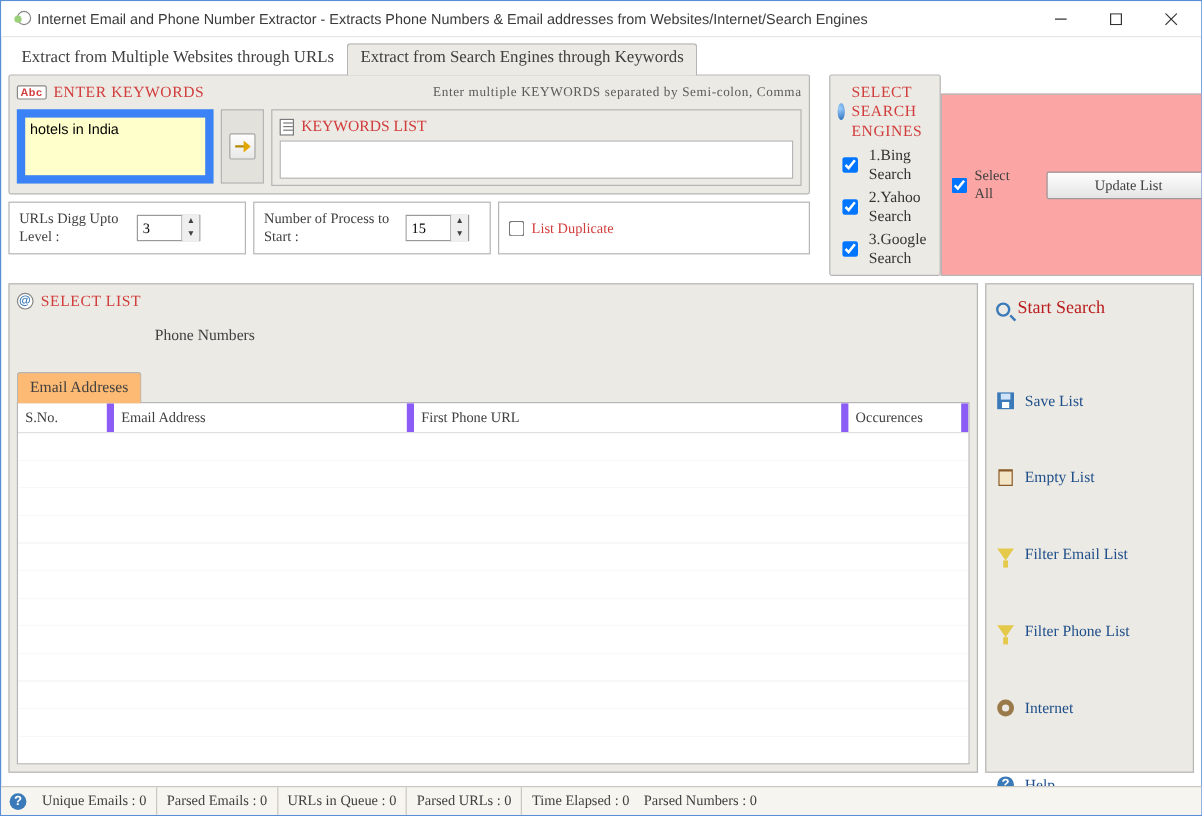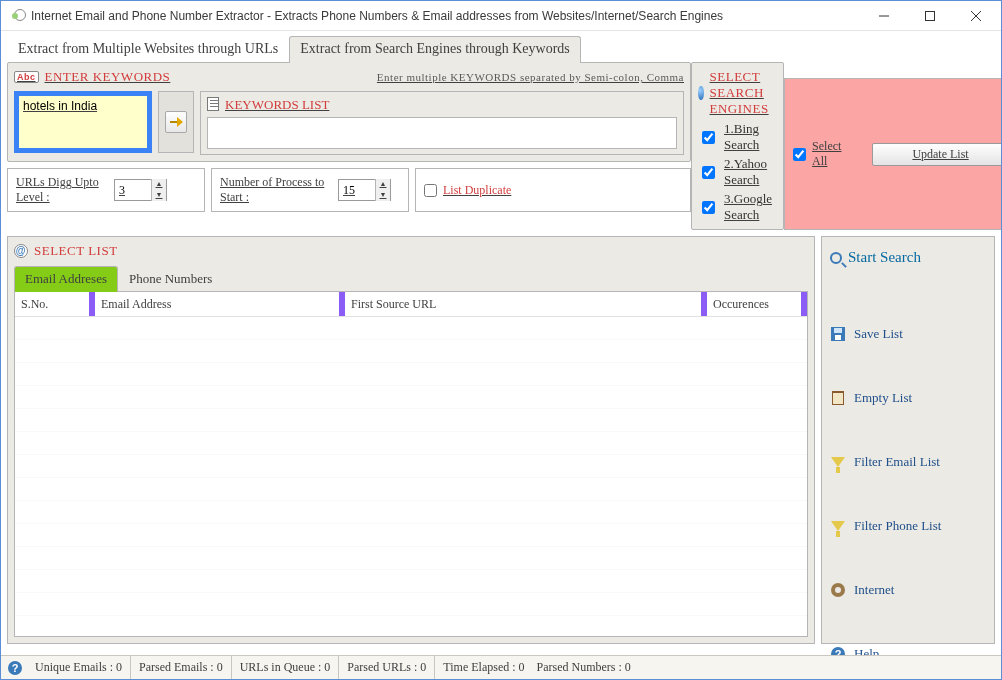--- a/index.html
+++ b/index.html
@@ -50,22 +50,21 @@
     cursor:default;
   }
   .main-tab.active {
     border-color:#b5b5b5;
     background:#eceae4;
     border-radius:3px 3px 0 0;
   }
 
   .panel-row {
     display:flex;
-    gap:0;
-    text-decoration:underline;
+    gap:16px;
   }
 
   .group {
     border:1px solid #b5b5b5;
     background:#eceae4;
     border-radius:2px;
     padding:6px;
   }
 
   .group-title {
@@ -80,23 +79,23 @@
   .hint {
     font-family: Georgia, "Times New Roman", serif;
     font-size:11px;
     color:#5a5a5a;
     margin-left:auto;
   }
 
   
   .kw-row { display:flex; gap:6px; margin-top:6px;}
   .kw-input {
-    width:138px; height:62px;
+    width:164px; height:62px;
     background:#ffffcc;
-    border:5px solid #3b82f6;
+    border:7px solid #3b82f6;
     resize:none;
     font-family:"Segoe UI",Tahoma,sans-serif;
     font-size:12px;
     padding:3px 4px;
     outline:none;
   }
   .arrow-wrap {
     width:36px; height:62px;
     border:1px solid #b5b5b5;
     background:#e3e1db;
@@ -112,21 +111,21 @@
   .kwlist-wrap {
     flex:1;
     border:1px solid #b5b5b5;
     padding:5px 6px;
     display:flex; flex-direction:column;
   }
   .kwlist-title{
     font-family: Georgia,"Times New Roman",serif;
     color:#d13c3c;
     font-size:13px;
-    display:flex; align-items:flex-start; gap:6px;
+    display:flex; align-items:flex-end; gap:6px;
   }
   .kwlist-box {
     flex:1;
     margin-top:4px;
     background:#fff;
     border:1px solid #b5b5b5;
     min-height:32px;
   }
 
   
@@ -202,23 +201,24 @@
     margin-top:6px;
   }
   .sub-tab {
     padding:4px 10px 5px 10px;
     border:1px solid transparent;
     border-bottom:none;
     position:relative; top:1px;
     cursor:default;
   }
   .sub-tab.active {
-    background:#84cc16;
+    background:#fdba74;
     border-color:#b5b5b5;
     border-radius:3px 3px 0 0;
+    margin-top:44px;
   }
   .grid-wrap {
     flex:1;
     background:#fff;
     border:1px solid #b5b5b5;
     overflow:hidden;
   }
   .grid-head {
     display:flex; height:24px; align-items:center;
     font-family:Georgia,"Times New Roman",serif;
@@ -236,21 +236,21 @@
     width:174px;
     border:1px solid #b5b5b5;
     background:#eceae4;
     padding:8px 6px;
     height:408px;
     display:flex; flex-direction:column;
     gap:4px;
   }
   .side-title {
     font-family:Georgia,"Times New Roman",serif;
-    color:#0369a1; font-size:15px;
+    color:#b91c1c; font-size:15px;
     display:flex; align-items:center; gap:6px;
     padding:4px 2px 6px 2px;
   }
   .side-item {
     display:flex; align-items:flex-end; gap:8px;
     color:#1f4f8b;
     font-family:Georgia,"Times New Roman",serif;
     font-size:13px;
     padding:6px 2px;
     border-radius:2px;
@@ -443,21 +443,21 @@
           <span>SELECT LIST</span>
         </div>
         <div class="sub-tabs">
           <div class="sub-tab active">Email Addreses</div>
           <div class="sub-tab">Phone Numbers</div>
         </div>
         <div class="grid-wrap">
           <div class="grid-head">
             <div class="c-sno">S.No.</div>
             <div class="c-email">Email Address</div>
-            <div class="c-url">First Source URL</div>
+            <div class="c-url">First Phone URL</div>
             <div class="c-occ">Occurences</div>
           </div>
           <div class="grid-body"></div>
         </div>
       </div>
     </div>
 
     <div class="sidebar">
       <div class="side-title">
         <span class="mag"></span>

